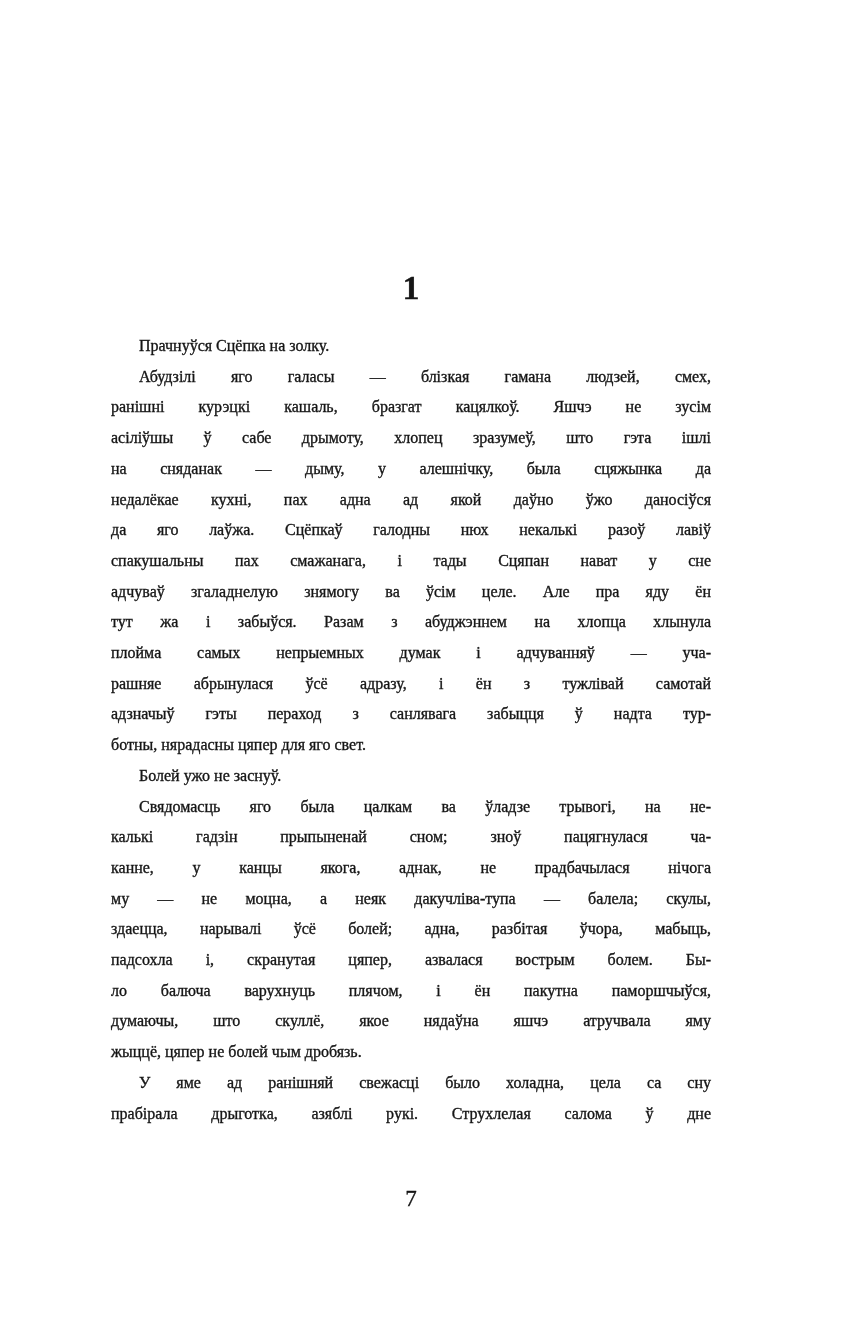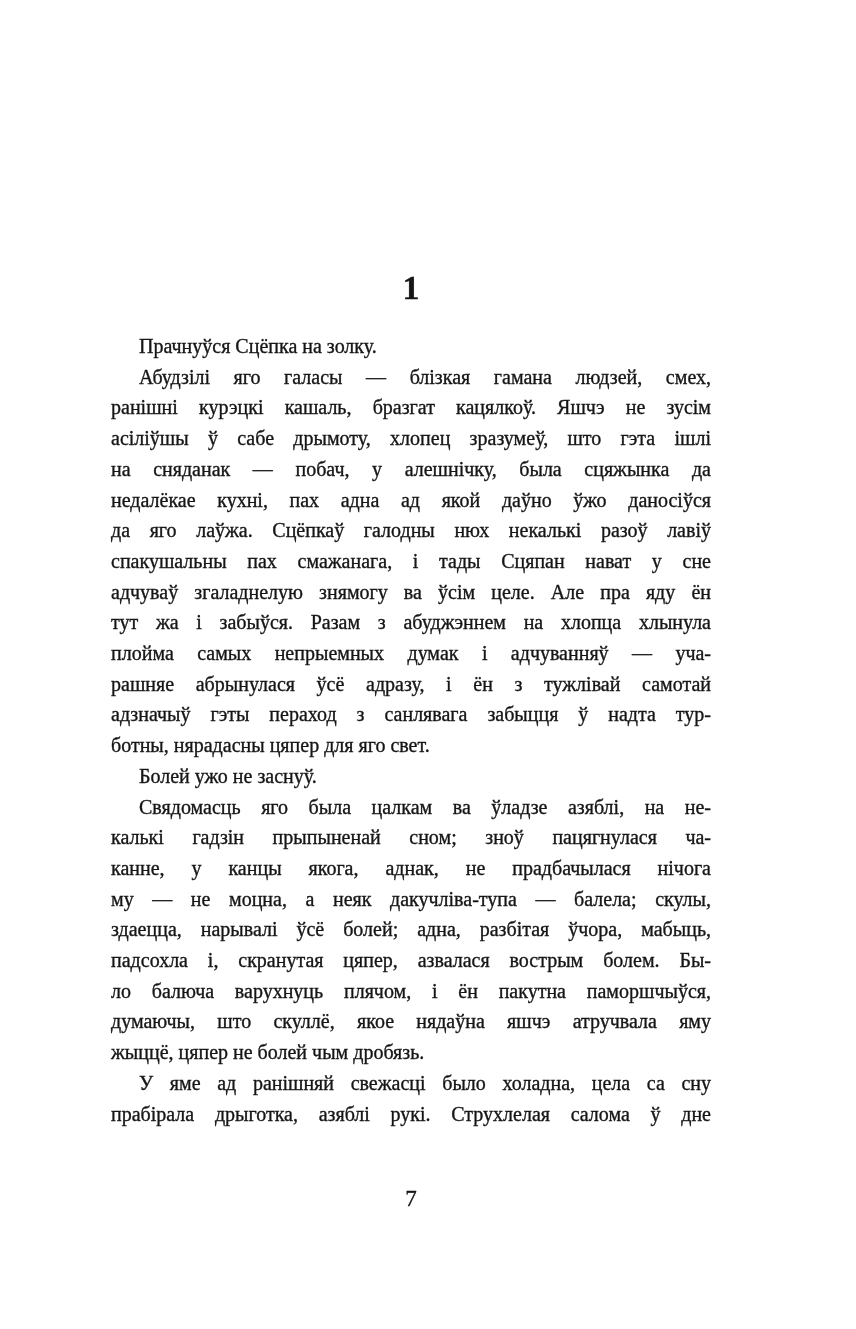--- a/index.html
+++ b/index.html
@@ -22,21 +22,21 @@
   .chapter {
     text-align: center;
     font-weight: bold;
     font-size: 34px;
     line-height: 36px;
     margin-bottom: 25px;
     -webkit-text-stroke: 0.3px currentColor;
   }
   .paragraph { margin: 0; }
   .line {
-    font-size: 20px;
+    font-size: 16px;
     line-height: 30.7px;
     -webkit-text-stroke: 0.35px currentColor;
   }
   .jline {
     text-align: justify;
     text-align-last: justify;
   }
   .endline { text-align: left; }
   .indent { padding-left: 28px; }
   .pagenum {
@@ -56,36 +56,36 @@
   <div class="text-block">
     <div class="chapter">1</div>
     <div id="paragraphs">
         <div class="paragraph">
           <div class="line indent endline">Прачнуўся Сцёпка на золку.</div>
         </div>
         <div class="paragraph">
           <div class="line indent jline">Абудзілі яго галасы — блізкая гамана людзей, смех,</div>
           <div class="line jline">ранішні курэцкі кашаль, бразгат кацялкоў. Яшчэ не зусім</div>
           <div class="line jline">асіліўшы ў сабе дрымоту, хлопец зразумеў, што гэта ішлі</div>
-          <div class="line jline">на сняданак — побач, у алешнічку, была сцяжынка да</div>
+          <div class="line jline">на сняданак — дыму, у алешнічку, была сцяжынка да</div>
           <div class="line jline">недалёкае кухні, пах адна ад якой даўно ўжо даносіўся</div>
           <div class="line jline">да яго лаўжа. Сцёпкаў галодны нюх некалькі разоў лавіў</div>
           <div class="line jline">спакушальны пах смажанага, і тады Сцяпан нават у сне</div>
           <div class="line jline">адчуваў згаладнелую знямогу ва ўсім целе. Але пра яду ён</div>
           <div class="line jline">тут жа і забыўся. Разам з абуджэннем на хлопца хлынула</div>
           <div class="line jline">плойма самых непрыемных думак і адчуванняў — уча-</div>
           <div class="line jline">рашняе абрынулася ўсё адразу, і ён з тужлівай самотай</div>
           <div class="line jline">адзначыў гэты пераход з санлявага забыцця ў надта тур-</div>
           <div class="line endline">ботны, нярадасны цяпер для яго свет.</div>
         </div>
         <div class="paragraph">
           <div class="line indent endline">Болей ужо не заснуў.</div>
         </div>
         <div class="paragraph">
-          <div class="line indent jline">Свядомасць яго была цалкам ва ўладзе азяблі, на не-</div>
+          <div class="line indent jline">Свядомасць яго была цалкам ва ўладзе трывогі, на не-</div>
           <div class="line jline">калькі гадзін прыпыненай сном; зноў пацягнулася ча-</div>
           <div class="line jline">канне, у канцы якога, аднак, не прадбачылася нічога</div>
           <div class="line jline">му — не моцна, а неяк дакучліва-тупа — балела; скулы,</div>
           <div class="line jline">здаецца, нарывалі ўсё болей; адна, разбітая ўчора, мабыць,</div>
           <div class="line jline">падсохла і, скранутая цяпер, азвалася вострым болем. Бы-</div>
           <div class="line jline">ло балюча варухнуць плячом, і ён пакутна паморшчыўся,</div>
           <div class="line jline">думаючы, што скуллё, якое нядаўна яшчэ атручвала яму</div>
           <div class="line endline">жыццё, цяпер не болей чым дробязь.</div>
         </div>
         <div class="paragraph">

